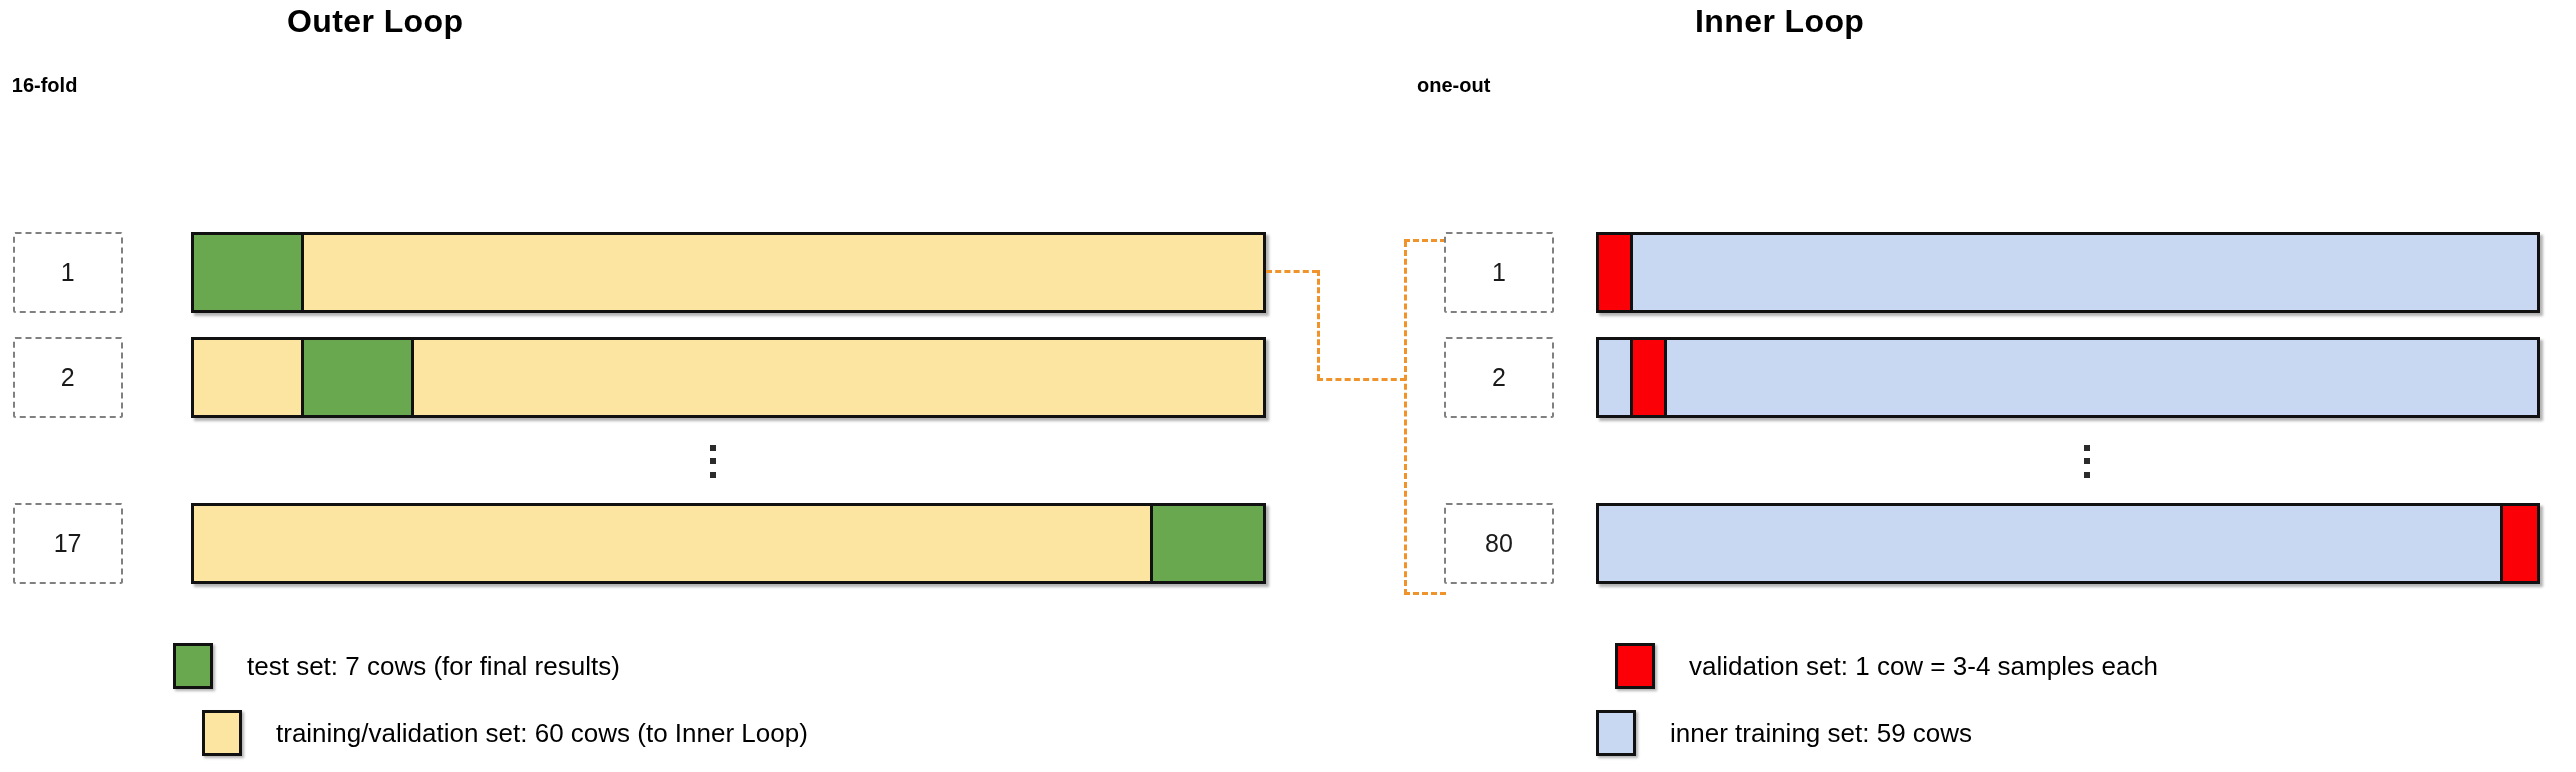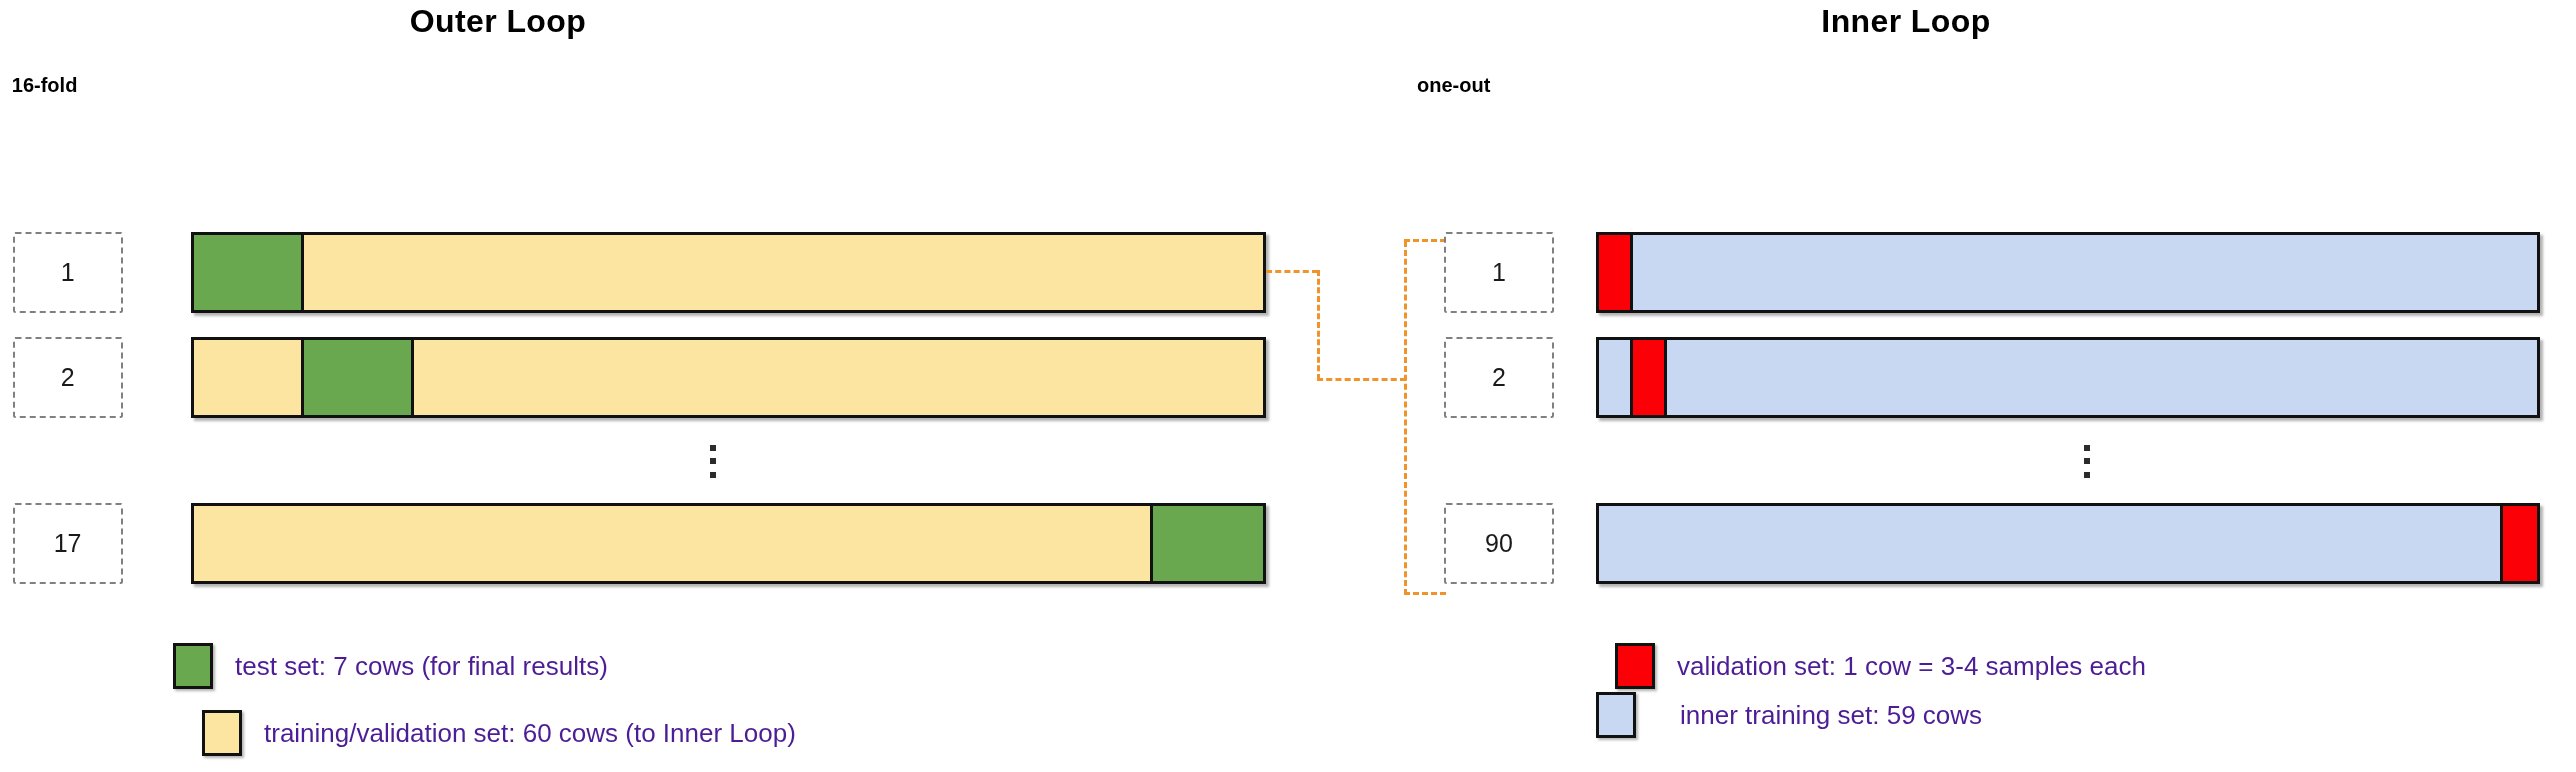--- a/index.html
+++ b/index.html
@@ -17,21 +17,21 @@
   }
 
   .abs { position: absolute; }
 
   
   .loop-title {
     font-size: 32px;
     font-weight: bold;
     letter-spacing: 0.4px;
     white-space: nowrap;
-    text-align: center;
+    text-align: left;
   }
 
   
   .scheme-label {
     font-size: 20px;
     font-weight: bold;
     white-space: nowrap;
   }
 
   
@@ -92,22 +92,22 @@
     white-space: nowrap;
   }
   .legend-swatch {
     box-sizing: border-box;
     border: 3.4px solid #111111;
     box-shadow: 1.7px 1.7px 2.5px rgba(0,0,0,0.30);
     flex: none;
   }
   .legend-text {
     font-size: 26px;
-    color: #4c1d95;
-    margin-left: 22px;
+    color: #000000;
+    margin-left: 34px;
   }
 </style>
 </head>
 <body>
 
 <div class="abs loop-title" style="left:287px; top:3.4px; width:422px;">Outer Loop</div>
 
 <div class="abs scheme-label" style="left:11.8px; top:74px;">16-fold</div>
 
 <div class="abs fold-box" style="left:12.6px; top:232px; width:110px; height:81px;">
@@ -174,21 +174,21 @@
   <div class="seg" style="flex:1; background:#c9d8f2;"></div>
 </div>
 
 <div class="abs vdots" style="left:2084px; top:445px; width:8.4px;">
   <span></span>
     <span></span>
     <span></span>
 </div>
 
 <div class="abs fold-box" style="left:1444px; top:503px; width:110px; height:81px;">
-  <span>90</span>
+  <span>80</span>
 </div>
 <div class="abs bar" style="left:1596px; top:503px; width:944px; height:81px;">
   <div class="seg" style="flex:1; background:#c9d8f2; border-right:3.4px solid #111111;"></div>
   <div class="seg" style="width:3.6%; background:#fb0007;"></div>
 </div>
 
 <div class="abs legend-row" style="left:173px; top:643px;">
   <div class="legend-swatch" style="width:40px; height:46px; background:#6aa84f;"></div>
   <div class="legend-text">test set: 7 cows (for final results)</div>
 </div>
@@ -196,17 +196,17 @@
 <div class="abs legend-row" style="left:178px; top:710px;padding-left:24px;">
   <div class="legend-swatch" style="width:40px; height:46px; background:#fce5a0;"></div>
   <div class="legend-text">training/validation set: 60 cows (to Inner Loop)</div>
 </div>
 
 <div class="abs legend-row" style="left:1596px; top:643px;padding-left:19px;">
   <div class="legend-swatch" style="width:40px; height:46px; background:#fb0007;"></div>
   <div class="legend-text">validation set: 1 cow = 3-4 samples each</div>
 </div>
 
-<div class="abs legend-row" style="left:1596px; top:692px;gap:22px;">
+<div class="abs legend-row" style="left:1596px; top:710px;">
   <div class="legend-swatch" style="width:40px; height:46px; background:#c9d8f2;"></div>
   <div class="legend-text">inner training set: 59 cows</div>
 </div>
 
 
 </body></html>

